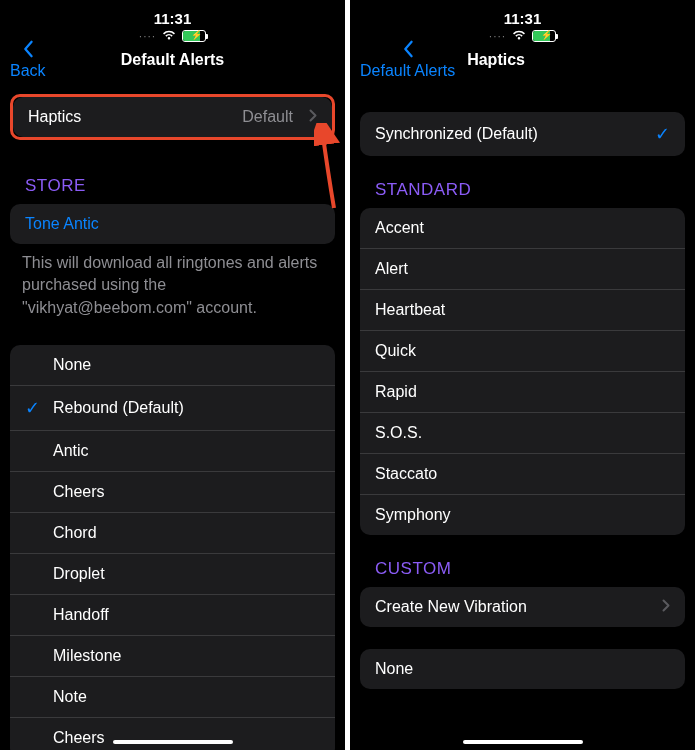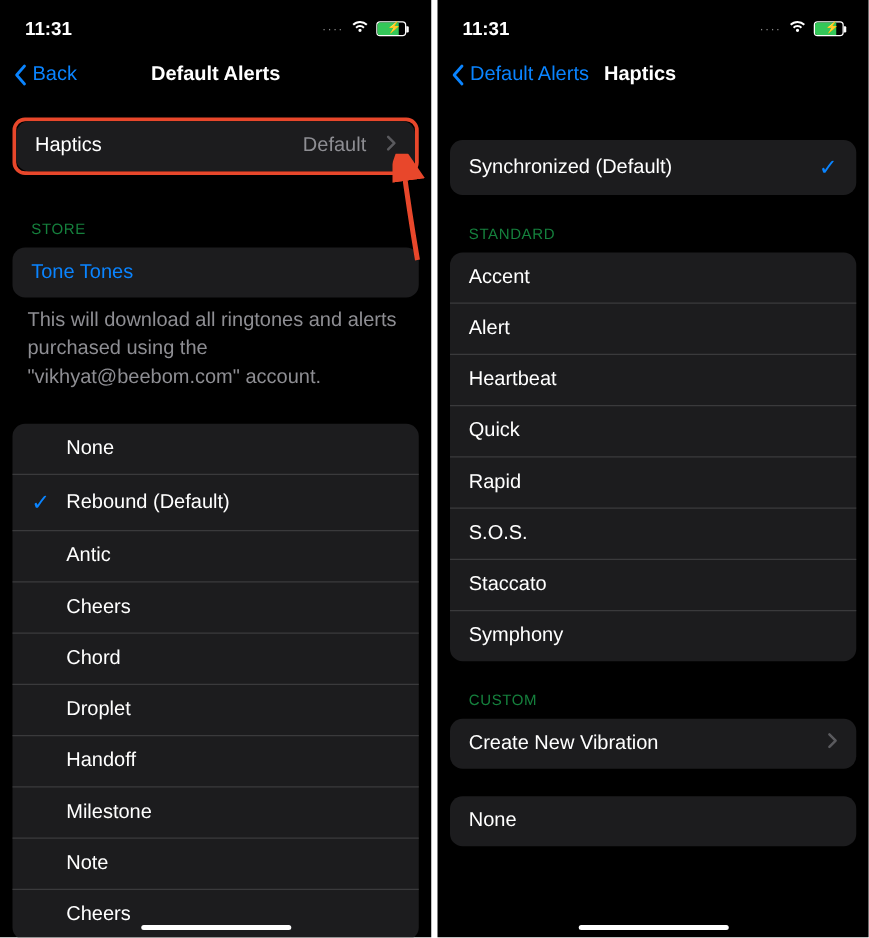--- a/index.html
+++ b/index.html
@@ -21,20 +21,21 @@
     .divider {
       width: 5px;
       background: #fff;
     }
     .status-bar {
       display: flex;
       justify-content: space-between;
       align-items: center;
       padding: 10px 20px 4px;
       height: 40px;
+      flex-direction: column;
     }
     .status-time { font-size: 15px; font-weight: 600; }
     .status-icons { display: flex; align-items: center; gap: 5px; }
     .dots { font-size: 10px; letter-spacing: 1px; color: #888; }
     .wifi-icon svg { width: 16px; height: 12px; }
     .battery {
       width: 24px; height: 12px;
       border: 1px solid #fff; border-radius: 3px;
       position: relative; display: flex; align-items: center;
     }
@@ -49,21 +50,21 @@
     .bolt {
       position: absolute; left: 8px; top: -1px;
       font-size: 9px; color: #000;
     }
     .nav-bar {
       display: flex; align-items: center; padding: 8px 10px 10px;
       position: relative; height: 42px;
     }
     .back-btn {
       display: flex; align-items: center; color: #0a84ff;
-      font-size: 16px; gap: 4px;
+      font-size: 16px; gap: 4px; flex-direction: column;
     }
     .chevron-left {
       width: 12px; height: 18px;
     }
     .nav-title {
       position: absolute; left: 50%; transform: translateX(-50%);
       font-size: 16px; font-weight: 600;
     }
     .nav-title-left { font-size: 16px; font-weight: 600; margin-left: 12px; }
     .content { padding: 0; }
@@ -78,21 +79,21 @@
     }
     .cell {
       display: flex; align-items: center; justify-content: space-between;
       padding: 11px 15px; font-size: 16px;
       border-bottom: 0.5px solid #3a3a3c;
     }
     .cell:last-child { border-bottom: none; }
     .cell-value { color: #8e8e93; display: flex; align-items: center; gap: 16px; }
     .chevron-right { color: #5a5a5e; }
     .section-header {
-      font-size: 12px; color: #15803d;
+      font-size: 17px; color: #8b5cf6;
       padding: 24px 25px 8px; text-transform: uppercase;
       letter-spacing: 0.5px;
     }
     .section-footer {
       font-size: 16px; color: #8e8e93;
       padding: 8px 22px; line-height: 1.4;
     }
     .blue-link { color: #0a84ff; }
     .tone-list { background: #1c1c1e; border-radius: 10px; margin: 18px 10px 0; }
     .tone-row {
@@ -159,21 +160,21 @@
                 </svg>
             </span>
           </span>
         </div>
       </div>
     </div>
 
     <div class="section-header">STORE</div>
     <div class="cell-group">
       <div class="cell blue-link">
-        <span>Tone Tones</span>
+        <span>Tone Antic</span>
       </div>
     </div>
     <div class="section-footer">This will download all ringtones and alerts purchased using the "vikhyat@beebom.com" account.</div>
 
     <div class="tone-list">
       <div id="tone-rows">
           <div class="tone-row">
             <span class="check-col"></span>
             <span>None</span>
           </div>

